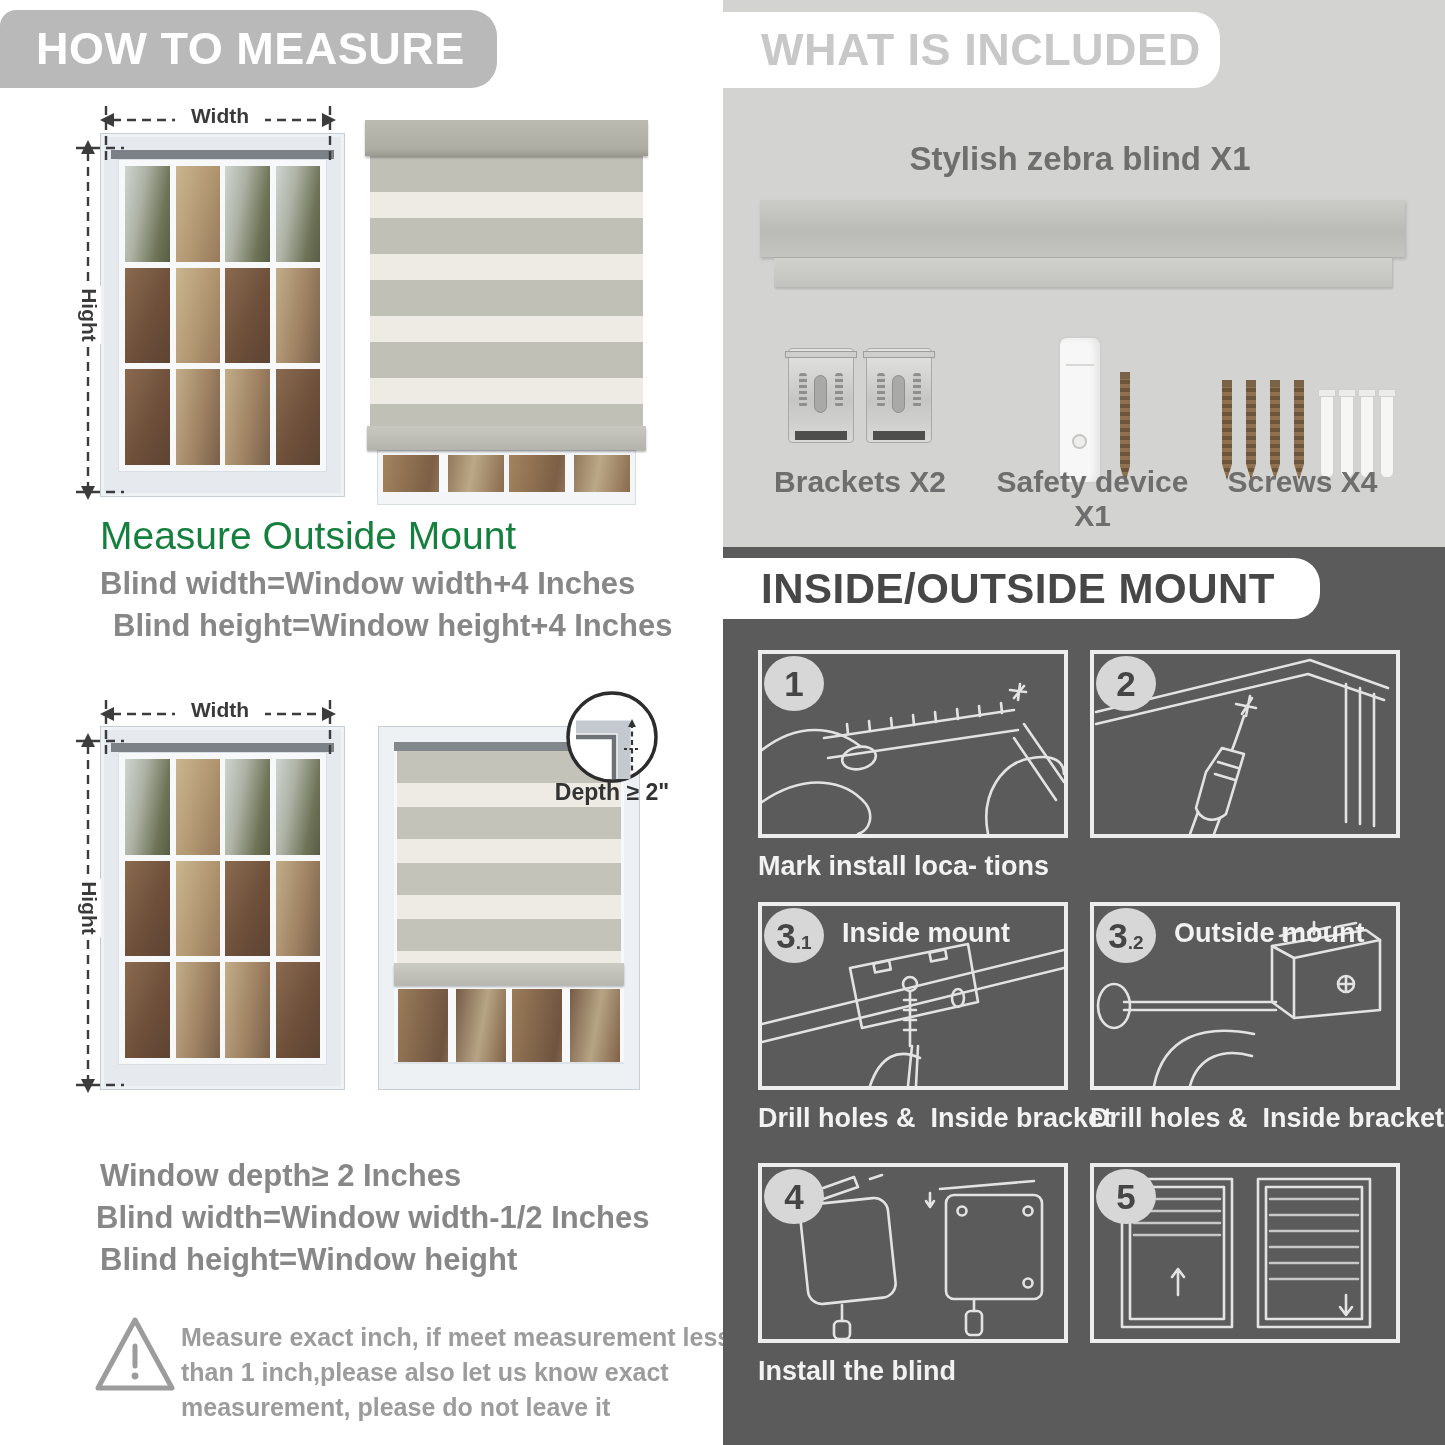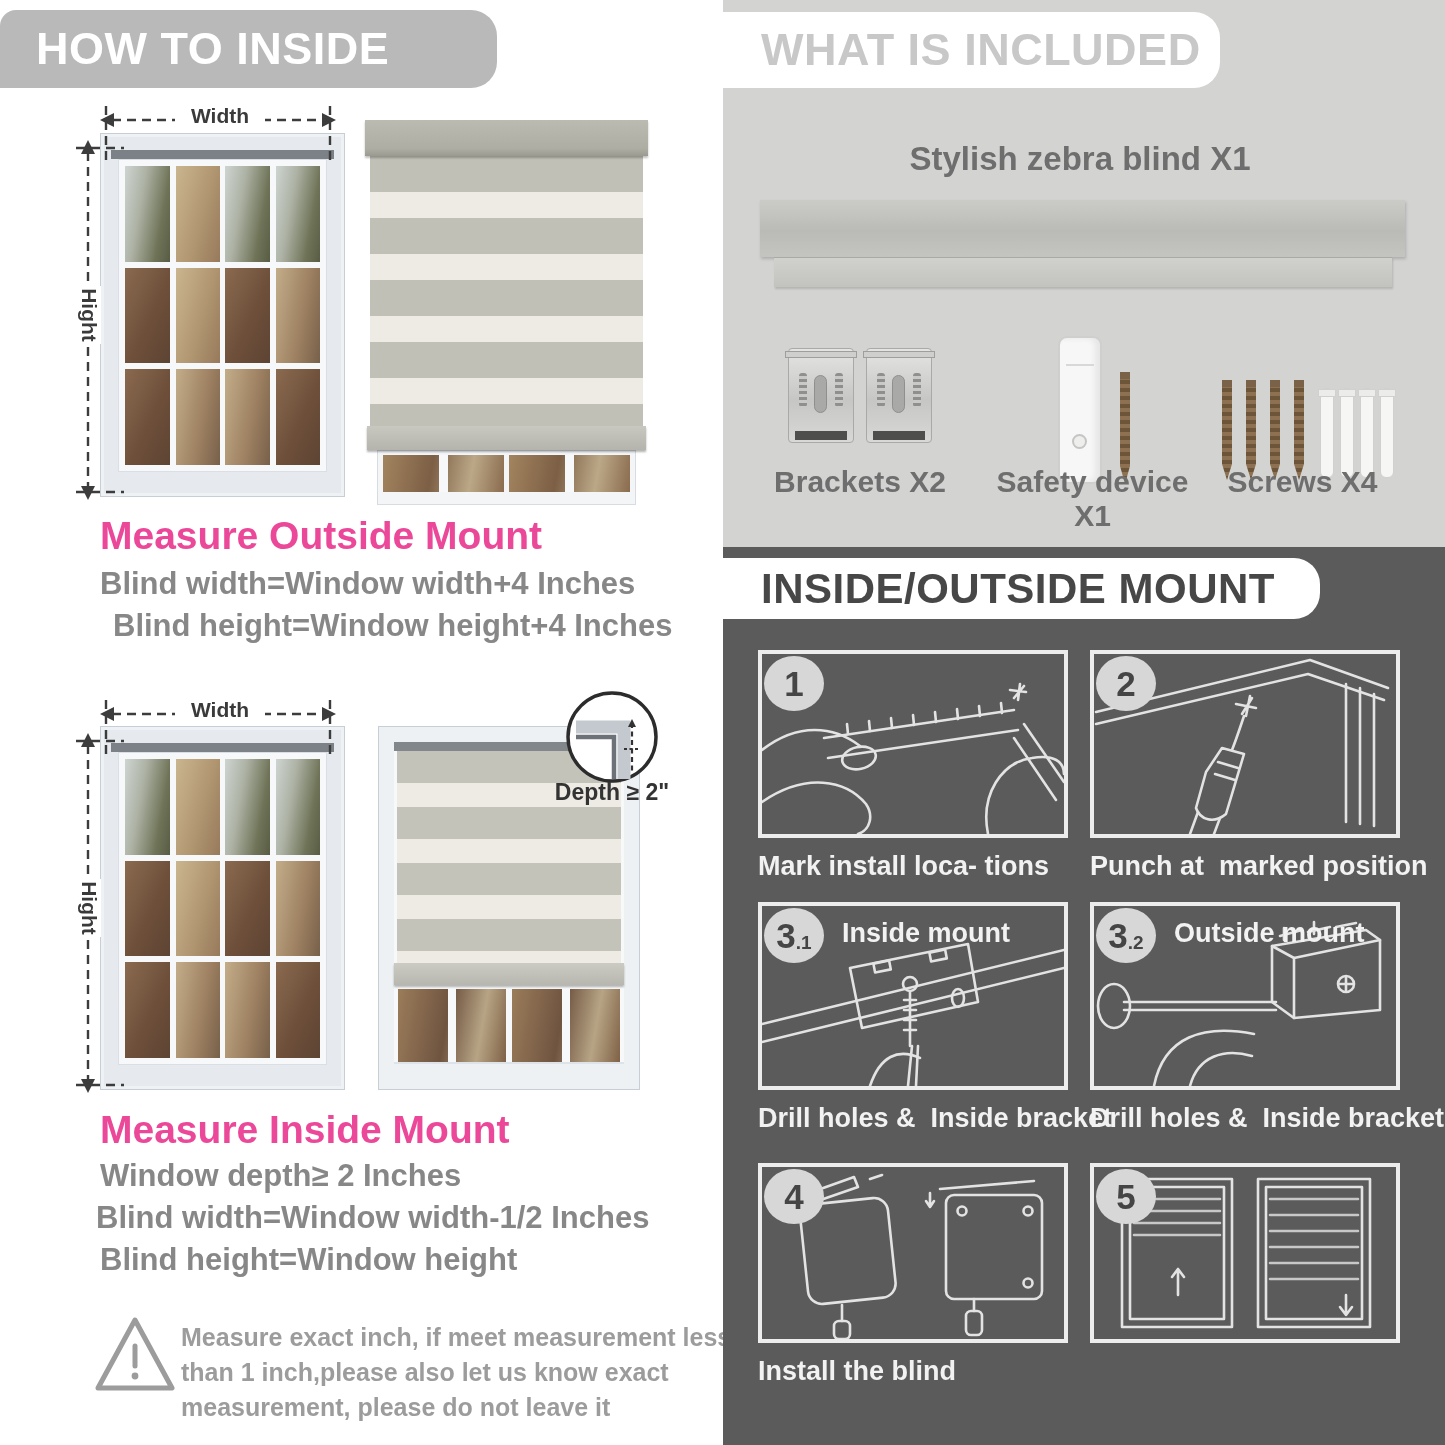--- a/index.html
+++ b/index.html
@@ -12,21 +12,21 @@
   .bar { position:absolute; display:flex; align-items:center; font-weight:bold; letter-spacing:.5px; }
   .bar-howto { left:0; top:10px; width:497px; height:78px; background:#b9b9b9; border-radius:16px 26px 26px 0; color:#ffffff; font-size:45px; padding-left:36px; }
   .bar-included { left:723px; top:12px; width:497px; height:76px; background:#ffffff; border-radius:0 26px 26px 0; color:#c8c8c8; font-size:45px; padding-left:38px; }
   .bar-mount { left:723px; top:558px; width:597px; height:61px; background:#ffffff; border-radius:0 26px 26px 0; color:#474747; font-size:42px; padding-left:38px; }
 
   
   .included-panel { left:723px; top:0; width:722px; height:547px; background:#d3d4d2; }
   .mount-panel { left:723px; top:547px; width:722px; height:898px; background:#5b5b5b; }
 
   
-  .h-title { position:absolute; color:#ec4899; font-weight:bold; font-size:39px; }
+  .h-title { position:absolute; color:#15803d; font-weight:normal; font-size:39px; }
   .h-rule  { position:absolute; color:#878787; font-weight:bold; font-size:31px; }
   .warn-text { position:absolute; color:#9c9c9c; font-weight:bold; font-size:25px; line-height:35px; }
 
   
   .win { position:absolute; width:245px; height:364px; background:#e6eaee; border:1px solid #c8ced5; box-shadow: inset 0 0 0 3px #eff2f5; }
   .win-shadow { position:absolute; left:10px; right:10px; top:16px; height:9px; background:#7c8187; }
   .win-inner { position:absolute; left:17px; right:17px; top:25px; bottom:24px; background:#f6f8fa; display:flex; gap:5px; padding:6px; border:1px solid #d9dfe5; }
   .sash { flex:1; display:grid; grid-template-columns:1fr 1fr; grid-template-rows:1fr 1fr 1fr; gap:6px; background:#f6f8fa; }
   .pane { display:block; }
   .pane.a { background:linear-gradient(105deg,#c9b58f 0%,#b49a74 50%,#977a5b 100%); }
@@ -110,21 +110,21 @@
   .warn-tri { position:absolute; left:92px; top:1312px; width:86px; height:88px; }
   .warn-tri path, .warn-tri line { fill:none; stroke:#9c9c9c; stroke-width:5; stroke-linejoin:round; stroke-linecap:round; }
   .warn-tri circle { fill:#9c9c9c; stroke:none; }
 </style>
 </head>
 <body>
 
 <div id="canvas">
 
   <div class="bar bar-howto">
-    <span>HOW TO INSIDE</span>
+    <span>HOW TO MEASURE</span>
   </div>
 
   <div class="win" style="left:100px; top:133px;">
     <div class="win-shadow"></div>
     <div class="win-inner">
       <div class="sash">
         <i class="pane b"></i>
           <i class="pane a"></i>
         <i class="pane c"></i>
           <i class="pane a"></i>
@@ -230,21 +230,20 @@
   <svg class="callout-circle" viewBox="0 0 96 96">
     <circle cx="48" cy="48" r="44" fill="#ffffff" stroke="#2c2c2c" stroke-width="3.5"></circle>
     <path d="M12,38 H60 V90" fill="none" stroke="#c3c9cf" stroke-width="13"></path>
     <path d="M12,48 H50 V90" fill="none" stroke="#6d7278" stroke-width="4.5"></path>
     <line x1="68" y1="34" x2="68" y2="82" stroke="#333333" stroke-width="2.2" stroke-dasharray="5 3.5"></line>
     <polygon points="68,30 64,38 72,38" fill="#333333"></polygon>
     <line x1="60" y1="60" x2="76" y2="60" stroke="#333333" stroke-width="2" stroke-dasharray="3 2.5"></line>
   </svg>
   <span class="depth-label" style="left:548px; top:779px; width:128px;">Depth ≥ 2"</span>
 
-  <div class="h-title" style="left:100px; top:1108px;">Measure Inside Mount</div>
   <div class="h-rule" style="left:100px; top:1158px;text-align:right;">Window depth≥ 2 Inches</div>
   <div class="h-rule" style="left:96px; top:1200px;">Blind width=Window width-1/2 Inches</div>
   <div class="h-rule" style="left:100px; top:1242px;">Blind height=Window height</div>
 
   <svg class="warn-tri" viewBox="0 0 86 88">
     <path d="M43,8 L80,76 L6,76 Z"></path>
     <line x1="43" y1="34" x2="43" y2="54"></line>
     <circle cx="43" cy="64" r="3.4"></circle>
   </svg>
   <div class="warn-text" style="left:181px; top:1320px;">
@@ -342,21 +341,20 @@
         <line x1="124" y1="108" x2="144" y2="114"></line>
         <line x1="121" y1="120" x2="141" y2="126"></line>
         <path d="M104,158 L96,180 M126,164 L120,180"></path>
       </svg>
       <div class="badge">
           <span class="n">2</span>
           <span class="sub"></span>
         </div>
       <div class="ptitle"></div>
     </div>
-    <div class="caption">Punch at  marked position</div>
   </div>
 
   <div class="step" style="left:758px; top:902px;">
     <div class="frame">
       <svg class="art" viewBox="0 0 302 180">
         <path d="M0,118 L302,44"></path>
         <path d="M0,136 L302,62"></path>
         <path d="M88,62 L206,38 L216,96 L100,122 Z"></path>
         <rect x="112" y="56" width="16" height="9" transform="rotate(-11 120 60)"></rect>
         <rect x="168" y="45" width="16" height="9" transform="rotate(-11 176 49)"></rect>

